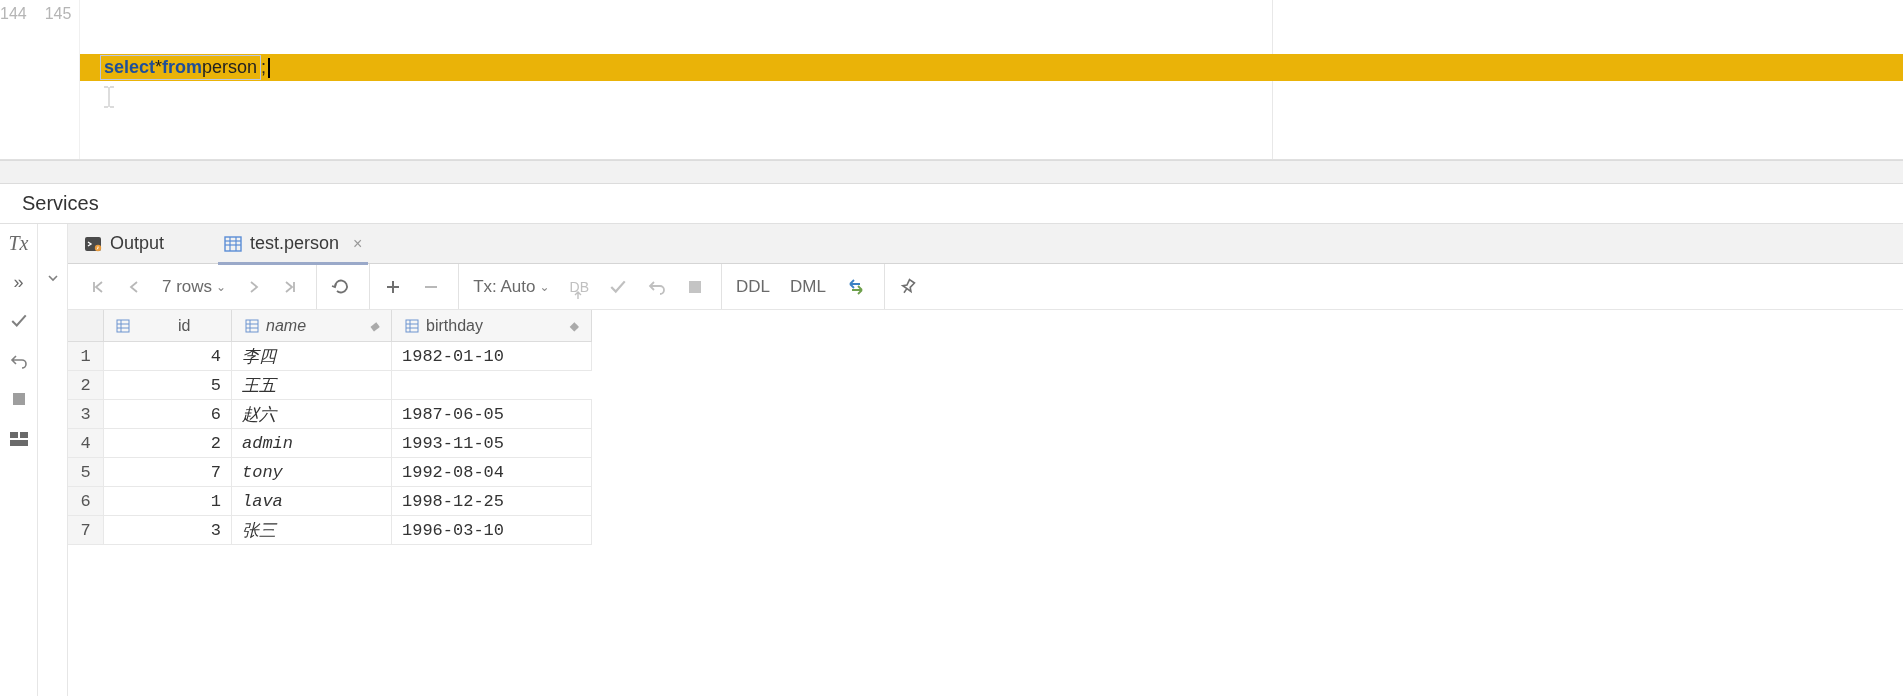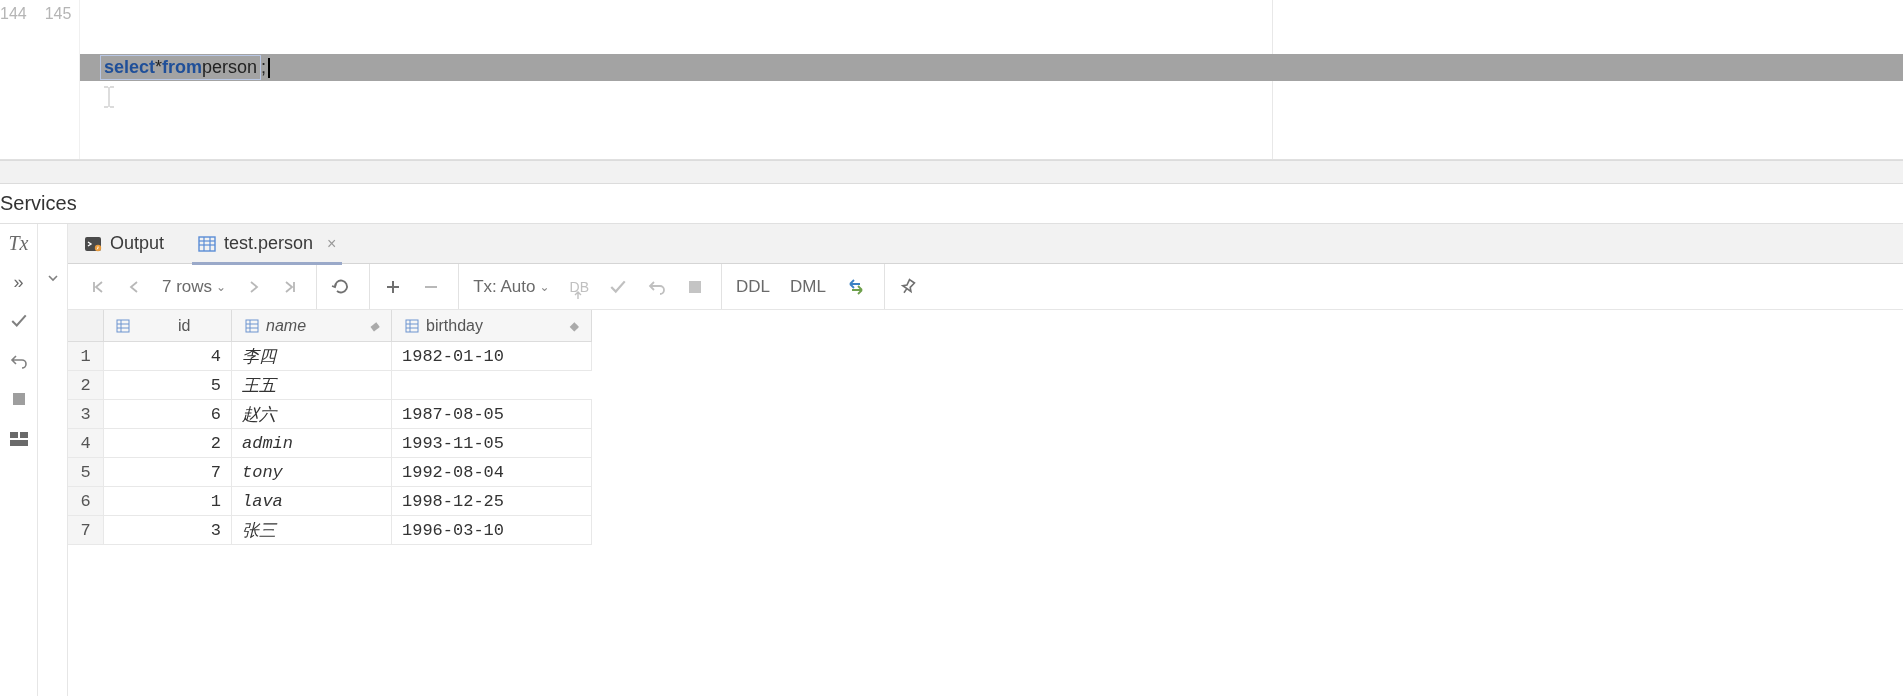--- a/index.html
+++ b/index.html
@@ -3,35 +3,35 @@
 <meta charset="utf-8">
 <style>
   *{margin:0;padding:0;box-sizing:border-box;font-family:Arial,Helvetica,sans-serif;}
   html,body{width:1903px;height:696px;background:#ffffff;color:#3c3c3c;font-size:14px;overflow:hidden;}
   .editor-area{display:flex;height:160px;border-bottom:1px solid #e0e0e0;}
   .gutter{width:80px;background:#ffffff;display:flex;border-right:1px solid #f0f0f0;}
   .gutter-row{height:27px;display:flex;align-items:center;justify-content:flex-end;padding-right:18px;color:#b5b5b5;font-size:16px;position:relative;}
   .gutter-row .check{position:absolute;right:-2px;color:#5fbd5f;font-weight:bold;}
   .editor-lines{flex:1;background:#ffffff;display:flex;flex-direction:column;}
   .editor-line{height:27px;display:flex;align-items:center;padding-left:20px;font-family:"Consolas","Courier New",monospace;font-size:18px;position:relative;}
-  .editor-line.highlight{background:#a3a3a3;}
+  .editor-line.highlight{background:#eab308;}
   .sql-box{border:1px solid #b9c7e4;padding:0 3px;display:inline-flex;align-items:center;height:25px;}
   .kw{color:#1f4f99;font-weight:bold;}
   .txt{color:#222;}
   .cursor{display:inline-block;width:2px;height:20px;background:#000;margin-left:2px;}
   .editor-right-margin{position:absolute;right:630px;top:0;bottom:0;width:1px;background:#e8e8e8;}
   .text-cursor-indicator{position:absolute;left:22px;top:85px;color:#cfcfcf;font-size:22px;}
   .separator-panel{height:24px;background:#f2f2f2;border-top:1px solid #dcdcdc;border-bottom:1px solid #dcdcdc;}
-  .services-header{height:40px;display:flex;align-items:center;padding-left:0;font-size:20px;color:#333;background:#ffffff;border-bottom:1px solid #e0e0e0;}
+  .services-header{height:40px;display:flex;align-items:center;padding-left:22px;font-size:20px;color:#333;background:#ffffff;border-bottom:1px solid #e0e0e0;}
   .main-body{display:flex;height:calc(100% - 224px);}
   .left-toolbar{width:38px;background:#ffffff;border-right:1px solid #e6e6e6;display:flex;flex-direction:column;align-items:center;padding-top:8px;gap:14px;}
   .left-toolbar .item{width:26px;height:26px;display:flex;justify-content:center;color:#6a6a6a;font-size:18px;cursor:pointer;}
   .tx-label{font-style:italic;font-family:Georgia,serif;font-size:20px;}
   .content-area{flex:1;display:flex;flex-direction:column;}
-  .tab-bar{height:40px;display:flex;align-items:center;background:#f2f2f2;border-bottom:1px solid #d5d5d5;padding-left:10px;gap:22px;}
+  .tab-bar{height:40px;display:flex;align-items:center;background:#f2f2f2;border-bottom:1px solid #d5d5d5;padding-left:10px;gap:48px;}
   .tab{display:flex;align-items:center;gap:8px;height:40px;font-size:18px;color:#3a3a3a;cursor:pointer;padding:0 6px;position:relative;}
   .tab.active::after{content:"";position:absolute;left:0;right:0;bottom:-1px;height:3px;background:#9aa9c9;}
   .tab .icon{width:18px;height:18px;display:flex;align-items:center;justify-content:center;}
   .tab .close{color:#999;font-size:16px;margin-left:6px;}
   .toolbar-row{height:46px;display:flex;align-items:center;background:#ffffff;border-bottom:1px solid #e6e6e6;padding-left:8px;gap:4px;}
   .collapse-btn{width:20px;color:#888;font-size:16px;cursor:pointer;display:flex;justify-content:center;}
   .tool-group{display:flex;align-items:center;gap:12px;padding:0 10px;height:100%;border-left:1px solid #e2e2e2;}
   .tool-group:first-of-type{border-left:none;}
   .tool-btn{min-width:24px;height:28px;display:flex;align-items:center;justify-content:center;color:#6a6a6a;font-size:18px;cursor:pointer;padding:0 4px;}
   .tool-btn.disabled{color:#c7c7c7;}
@@ -318,21 +318,21 @@
             </div>
             <div class="data-row">
               <div class="cell rownum">2</div>
               <div class="cell id col-id">5</div>
               <div class="cell col-name">王五</div>
             </div>
             <div class="data-row">
               <div class="cell rownum">3</div>
               <div class="cell id col-id">6</div>
               <div class="cell col-name">赵六</div>
-              <div class="cell col-birthday">1987-08-05</div>
+              <div class="cell col-birthday">1987-06-05</div>
             </div>
             <div class="data-row">
               <div class="cell rownum">4</div>
               <div class="cell id col-id">2</div>
               <div class="cell col-name">admin</div>
               <div class="cell col-birthday">1993-11-05</div>
             </div>
             <div class="data-row">
               <div class="cell rownum">5</div>
               <div class="cell id col-id">7</div>

